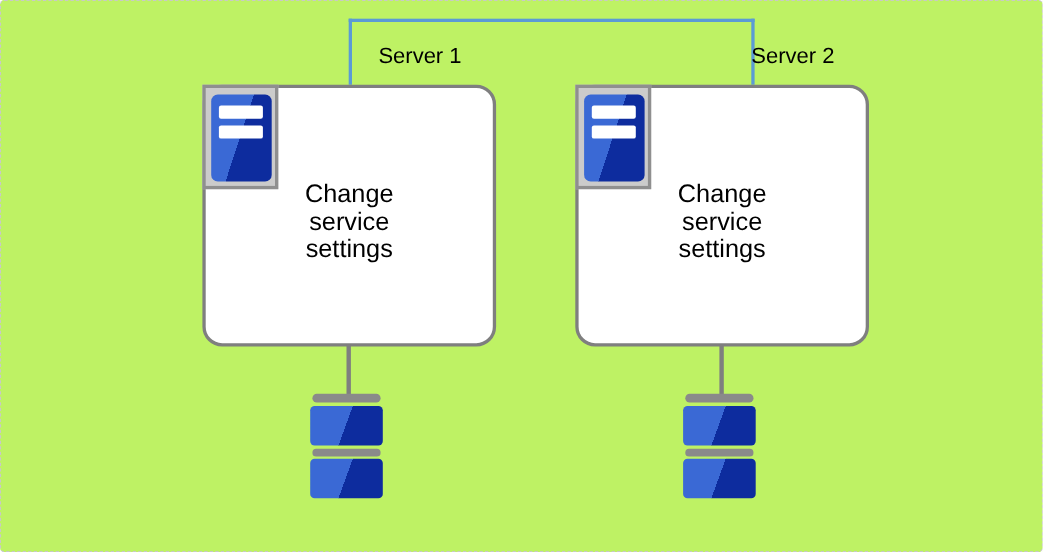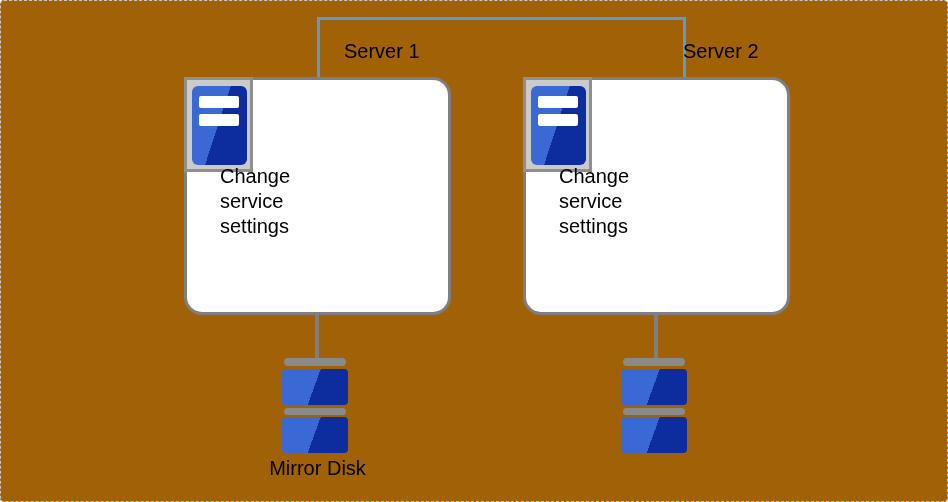--- a/index.html
+++ b/index.html
@@ -1,19 +1,19 @@
 <!DOCTYPE html>
 <html><head>
 <meta charset="utf-8">
 <style>
   html,body { margin:0; padding:0; background:#fff; }
   .canvas {
     position:relative;
     width:948px; height:502px;
-    background:#a16207;
+    background:#bef264;
     border:1px dashed #c8c8c8;
     border-radius:4px;
     box-sizing:border-box;
     font-family:"Liberation Sans", sans-serif;
     color:#000;
     overflow:hidden;
   }
 
   
   .link {
@@ -61,24 +61,23 @@
   .slot {
     position:absolute; left:7px;
     width:40px; height:12px;
     background:#ffffff; border-radius:2px;
   }
   .slot1 { top:10px; }
   .slot2 { top:28px; }
 
   .body-text {
     position:absolute; top:163px; left:0; width:100%;
-    text-align:left;
-    font-size:20px; line-height:25px;
+    text-align:center;
+    font-size:23px; line-height:25px;
     white-space:pre-line;
-    padding-left:36px;
   }
 
   
   .drop-line {
     position:absolute; left:131px; top:312px;
     width:4px; height:47px;
     background:#7f7f7f;
   }
 
   
@@ -121,21 +120,20 @@
     <div class="body-text">Change
 service
 settings</div>
     <div class="drop-line"></div>
     <div class="disk">
       <div class="disk-cap cap1"></div>
       <div class="platter p1"></div>
       <div class="disk-cap cap2"></div>
       <div class="platter p2"></div>
     </div>
-    <div class="disk-label">Mirror Disk</div>
   </section>
 
   <section class="node node--right">
     <div class="node-title">Server 2</div>
     <div class="box"></div>
     <div class="icon-frame">
       <div class="tower">
         <div class="slot slot1"></div>
         <div class="slot slot2"></div>
       </div>

